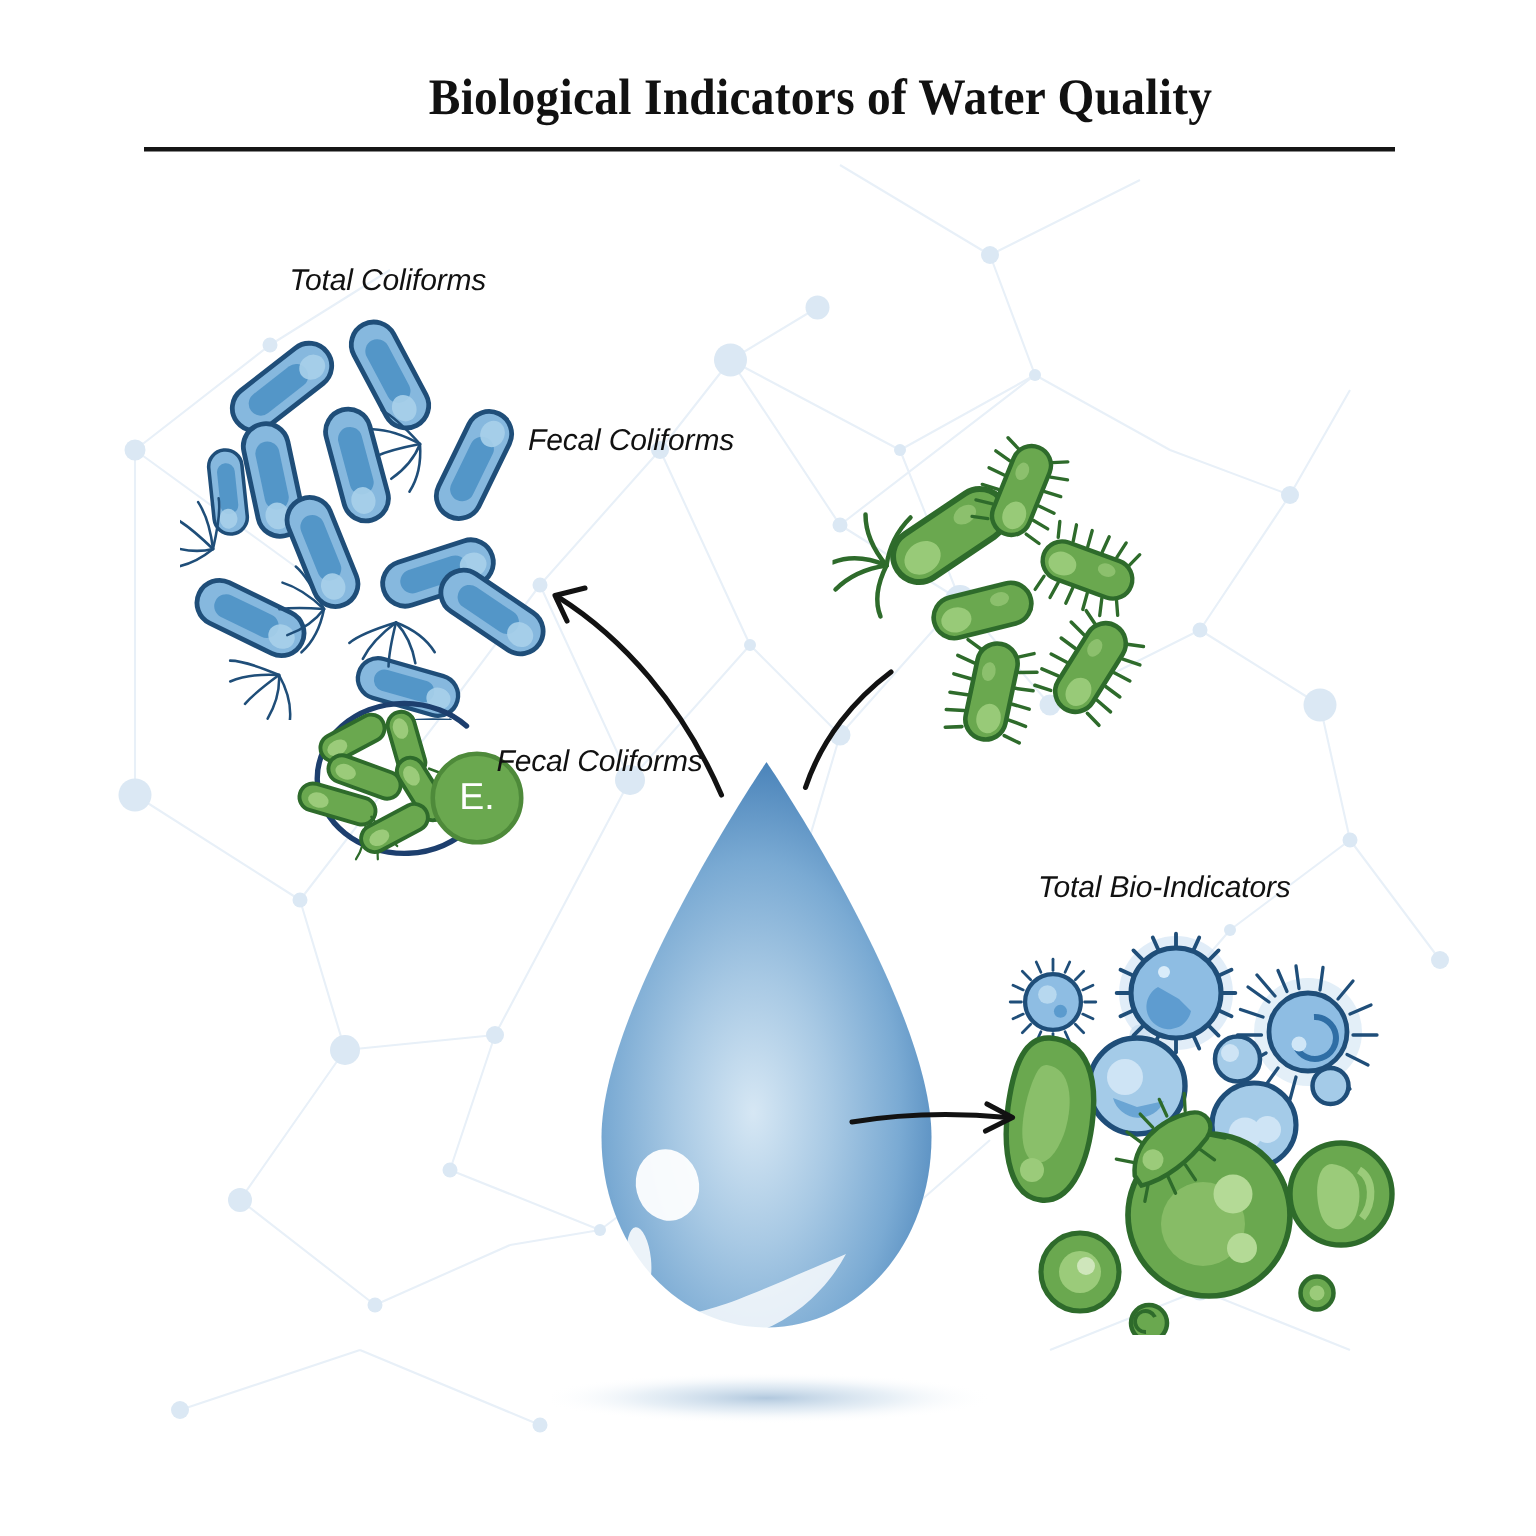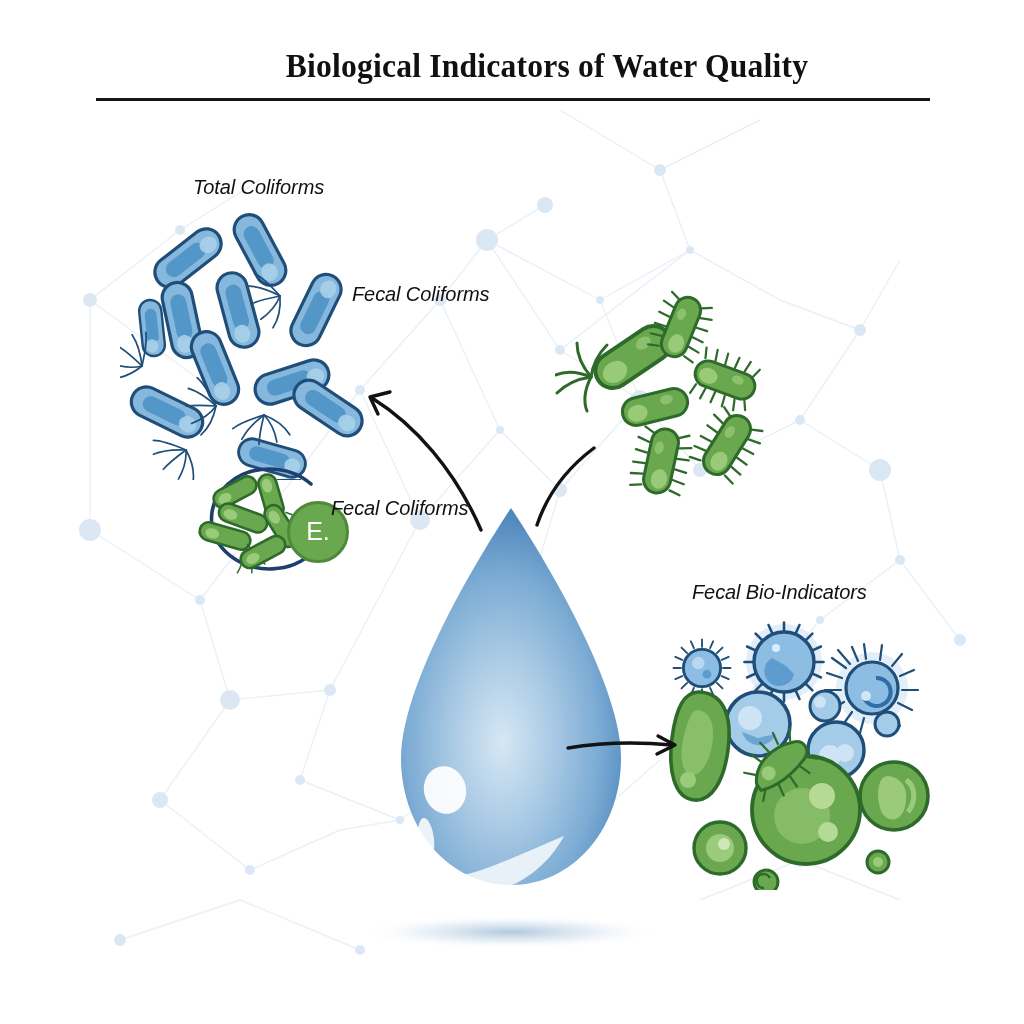--- a/index.html
+++ b/index.html
@@ -440,15 +440,15 @@
     </g>
     <g fill="none" stroke="#121212" stroke-width="3.4" stroke-linecap="round" stroke-linejoin="round">
       <path d="M390,392 L370,397 L378,414"></path>
       <path d="M658,736 L675,745 L657,754"></path>
     </g>
   </svg>
 
   <div class="callout-label" id="label-total-coliforms">Total Coliforms</div>
   <div class="callout-label" id="label-fecal-coliforms-1">Fecal Coliforms</div>
   <div class="callout-label" id="label-fecal-coliforms-2">Fecal Coliforms</div>
-  <div class="callout-label" id="label-other-bio">Fecal Bio-Indicators</div>
+  <div class="callout-label" id="label-other-bio">Total Bio-Indicators</div>
 
 </div>
 
 </body></html>

